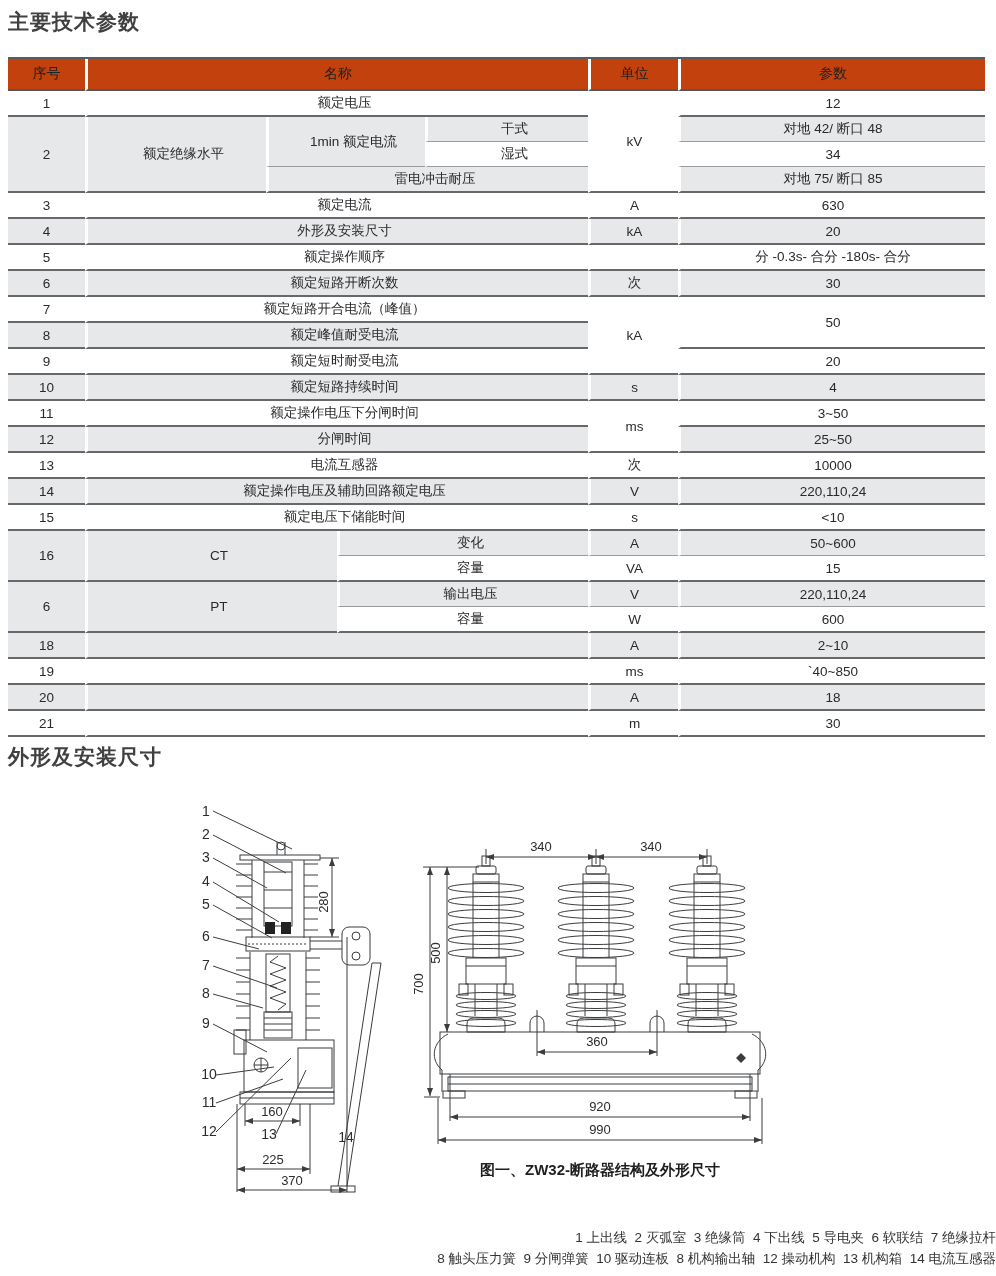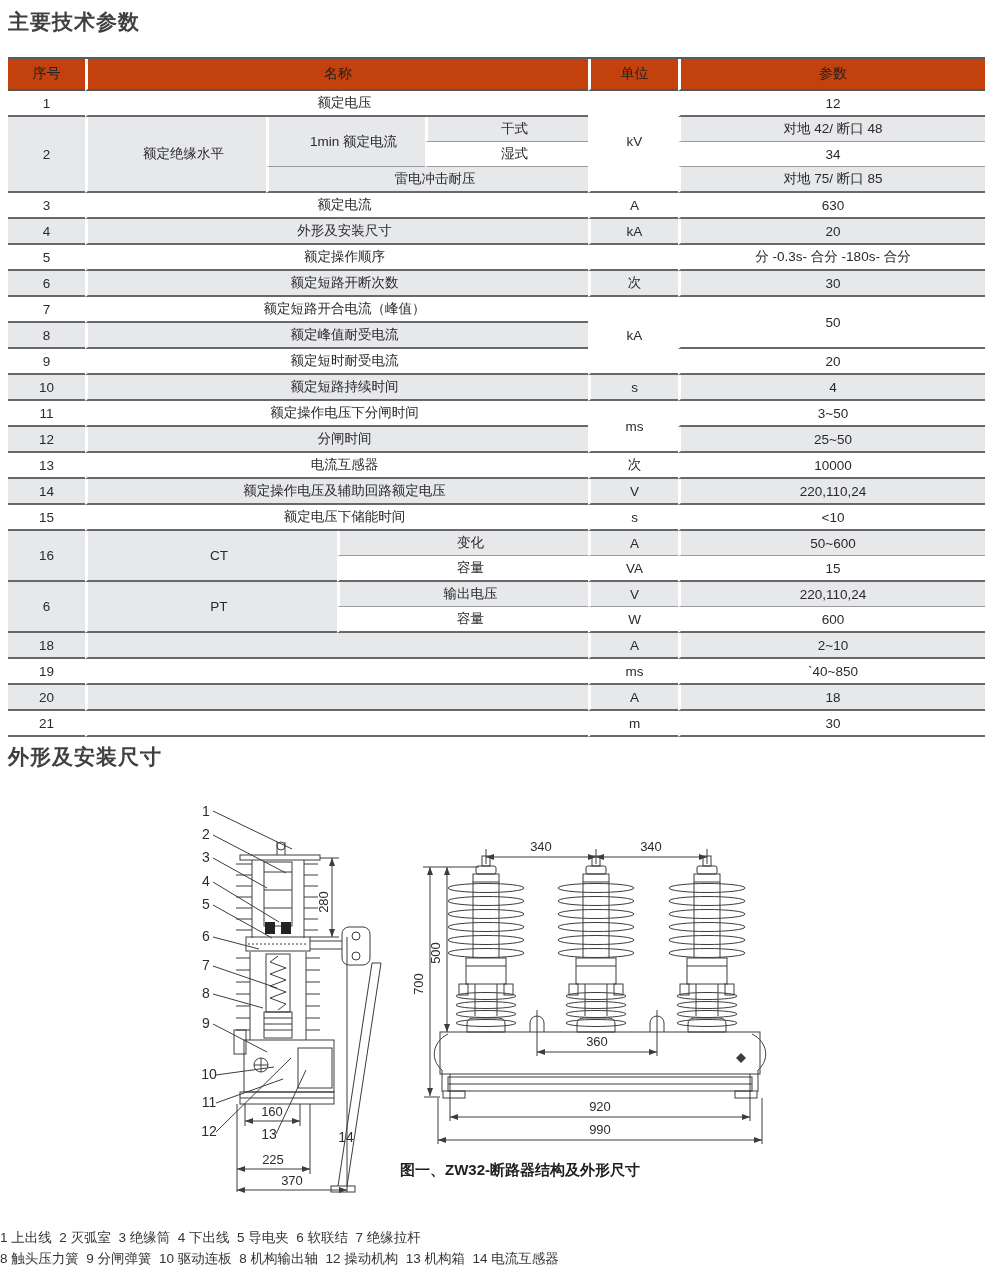--- a/index.html
+++ b/index.html
@@ -34,25 +34,25 @@
   #figure-svg line,#figure-svg path,#figure-svg rect,#figure-svg ellipse,#figure-svg circle,#figure-svg polyline{
     stroke:#3b3c3e;fill:none;stroke-width:1;
   }
   #figure-svg .fill{fill:#222;stroke:none;}
   #figure-svg .dimfill{fill:#3b3c3e;stroke:none;}
   #figure-svg text{stroke:none;fill:#2c2c2e;font-size:13px;font-family:"Liberation Sans","DejaVu Sans",sans-serif;}
   #figure-svg text.co{font-size:14px;}
   #figure-svg .dash{stroke-dasharray:2,2;}
 
   #fig-caption{
-    position:absolute;top:1161px;left:400px;width:400px;text-align:left;
+    position:absolute;top:1161px;left:400px;width:400px;text-align:center;
     font-size:15px;font-weight:600;color:#1f1f21;
   }
   .legend-line{
-    position:absolute;left:0;width:996px;text-align:left;
+    position:absolute;left:0;width:996px;text-align:right;
     font-size:13.5px;color:#333;white-space:pre;
   }
   #legend-1{top:1229px;}
   #legend-2{top:1250px;}
 </style>
 </head>
 <body>
 
 <div class="sec-title" id="title-main">主要技术参数</div>
 

